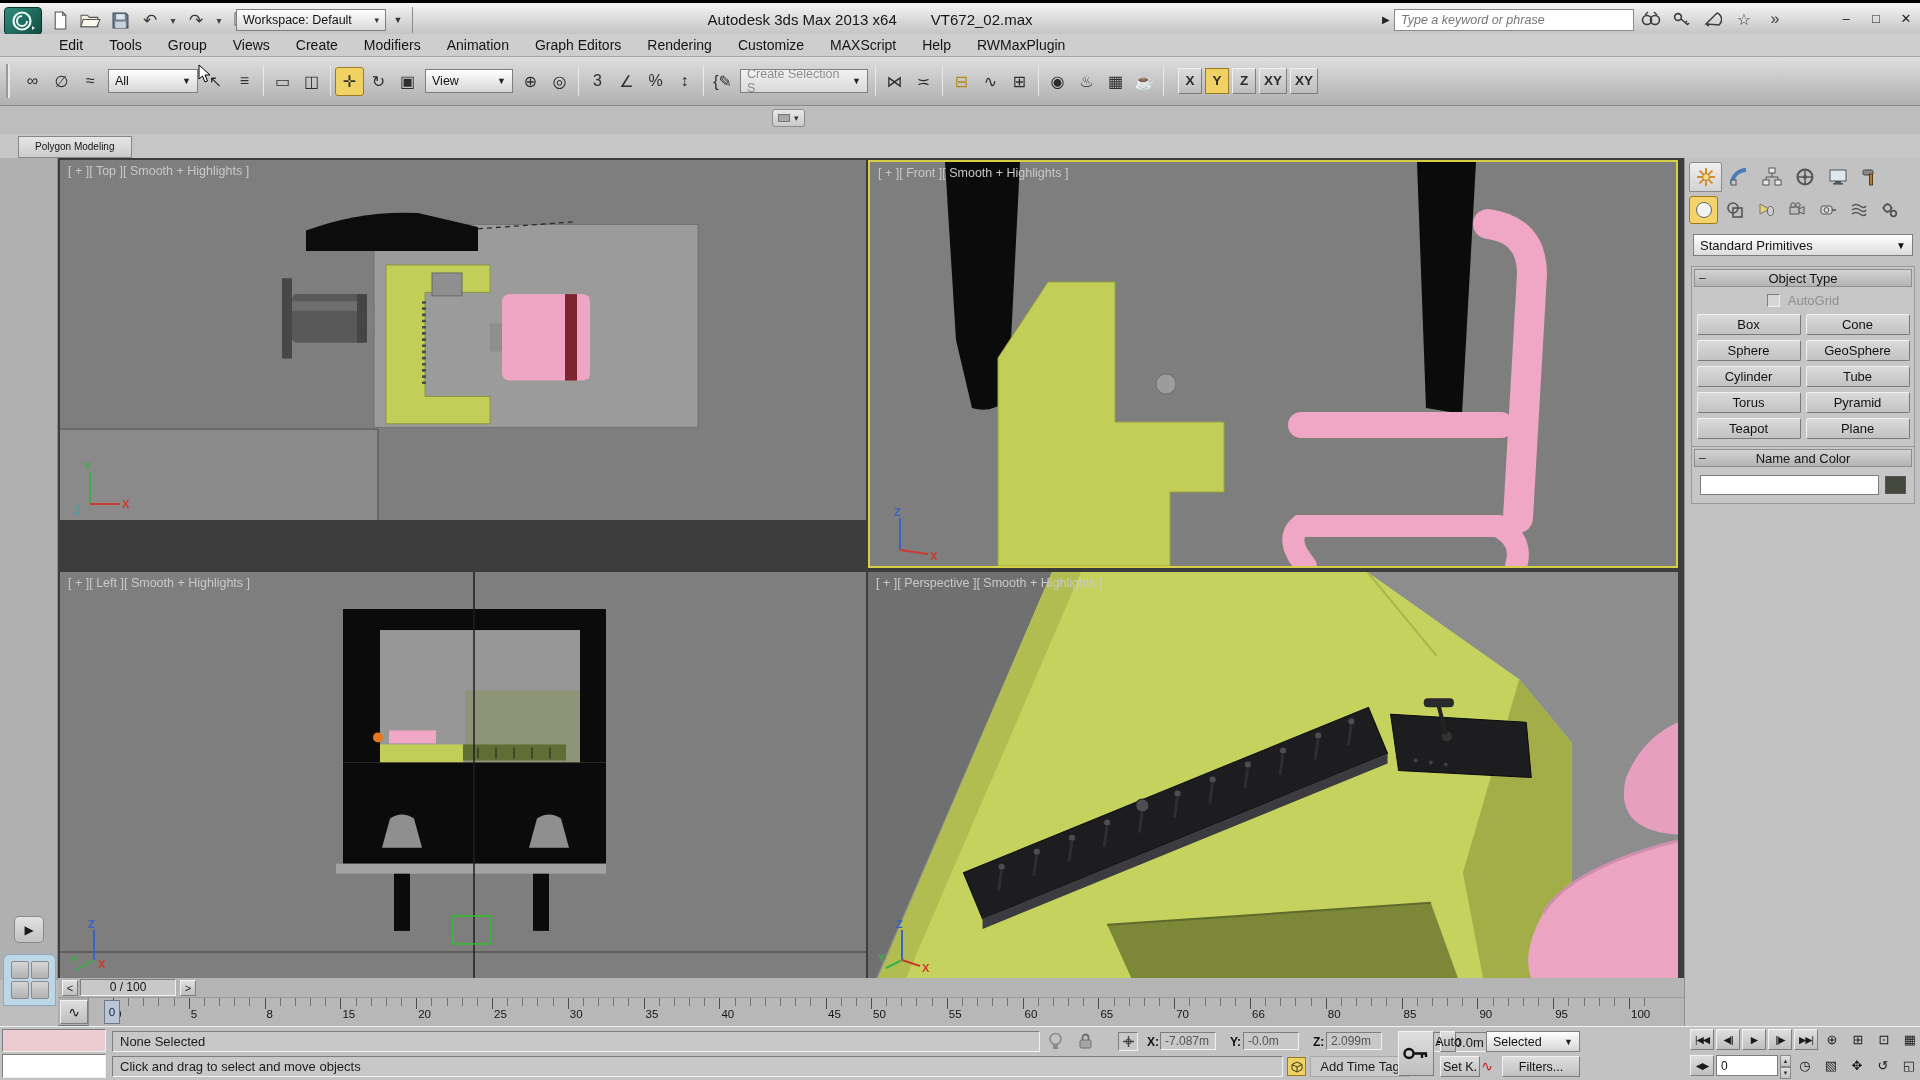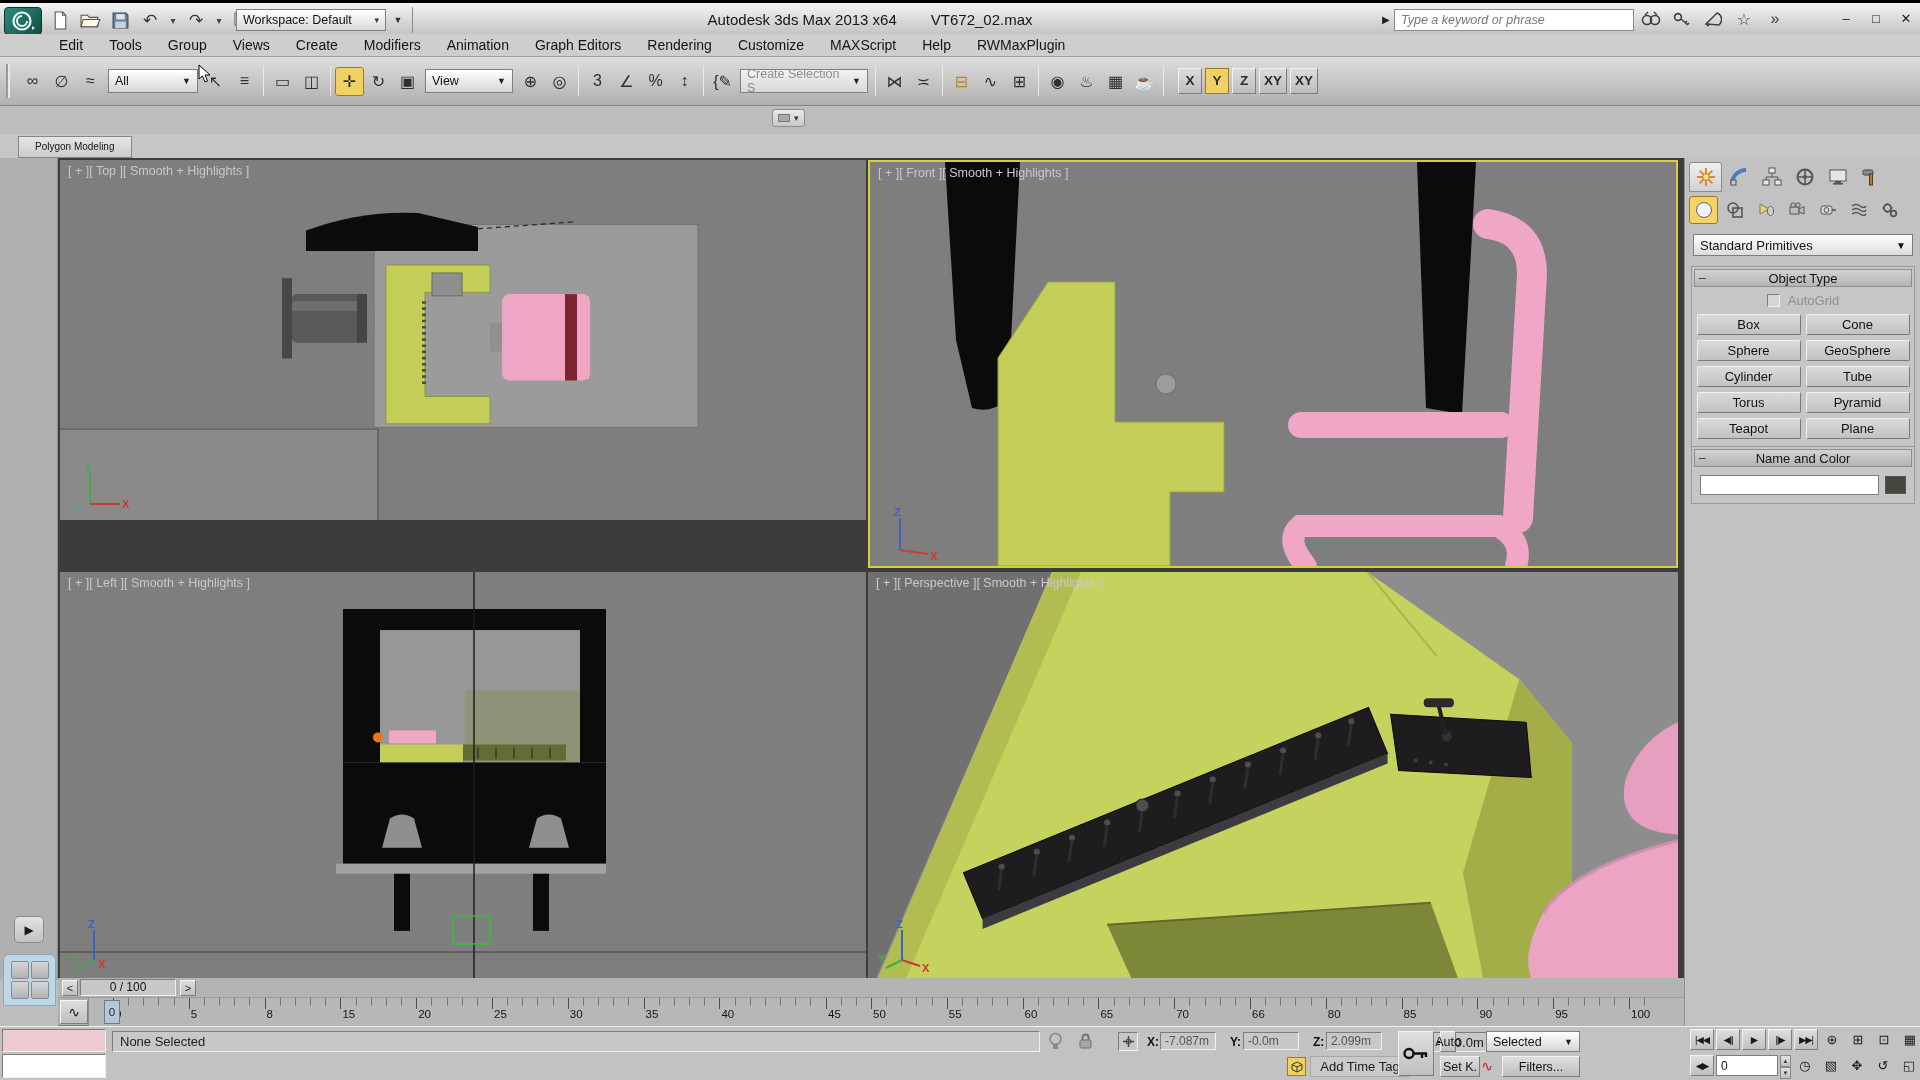--- a/index.html
+++ b/index.html
@@ -734,20 +734,23 @@
     <span class="coord-label" style="left:1147px;top:8px;">X:</span>
     <span class="coord-field sunken" style="left:1160px;top:5px;">-7.087m</span>
     <span class="coord-label" style="left:1230px;top:8px;">Y:</span>
     <span class="coord-field sunken" style="left:1243px;top:5px;">-0.0m</span>
     <span class="coord-label" style="left:1313px;top:8px;">Z:</span>
     <span class="coord-field sunken" style="left:1326px;top:5px;">2.099m</span>
     <div class="flat-box sunken" style="left:1398px;top:5px;width:96px;height:20px;">
       <span>Grid = 10.0m</span>
     </div>
 
+    <div class="status-field sunken" style="left:112px;top:29px;width:1171px;height:21px;">
+      <span>Click and drag to select and move objects</span>
+    </div>
     <div class="cube-toggle">
       <svg width="12" height="12" viewBox="0 0 12 12">
           <path d="M6 1 L11 3.5 V8.5 L6 11 L1 8.5 V3.5 Z M1 3.5 L6 6 L11 3.5 M6 6 V11" fill="none" stroke="#3a3a1a"></path>
         </svg>
     </div>
     <div class="flat-box" style="left:1310px;top:29px;width:100px;height:21px;border:1px solid #a8a8a8;background:#cacaca;">
       <span>Add Time Tag</span>
     </div>
 
     <div class="keybig raised">

